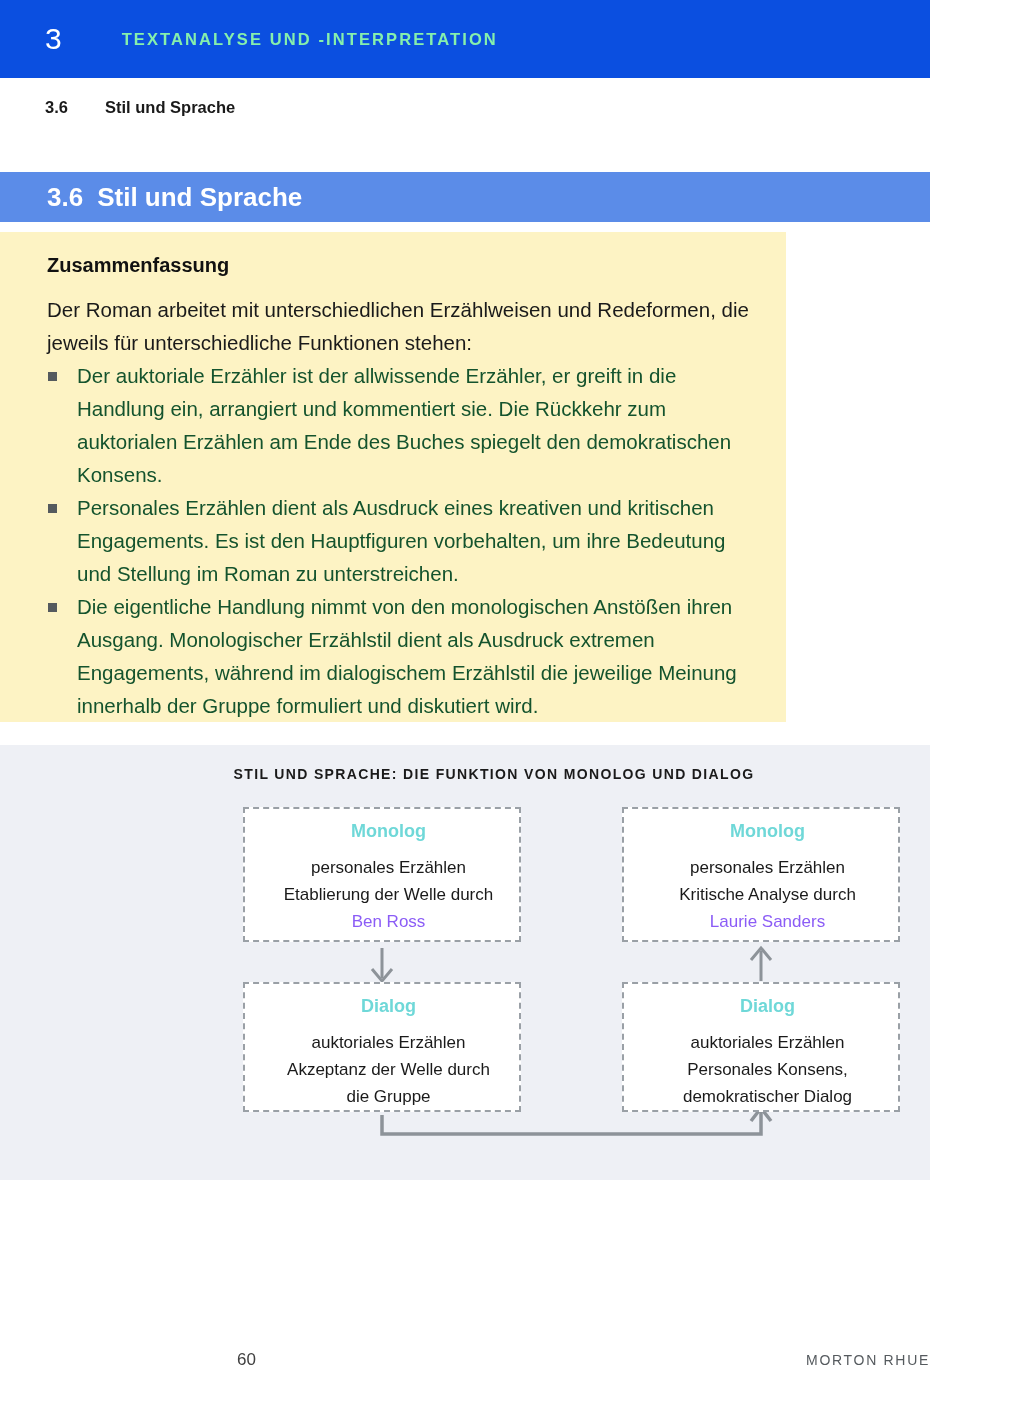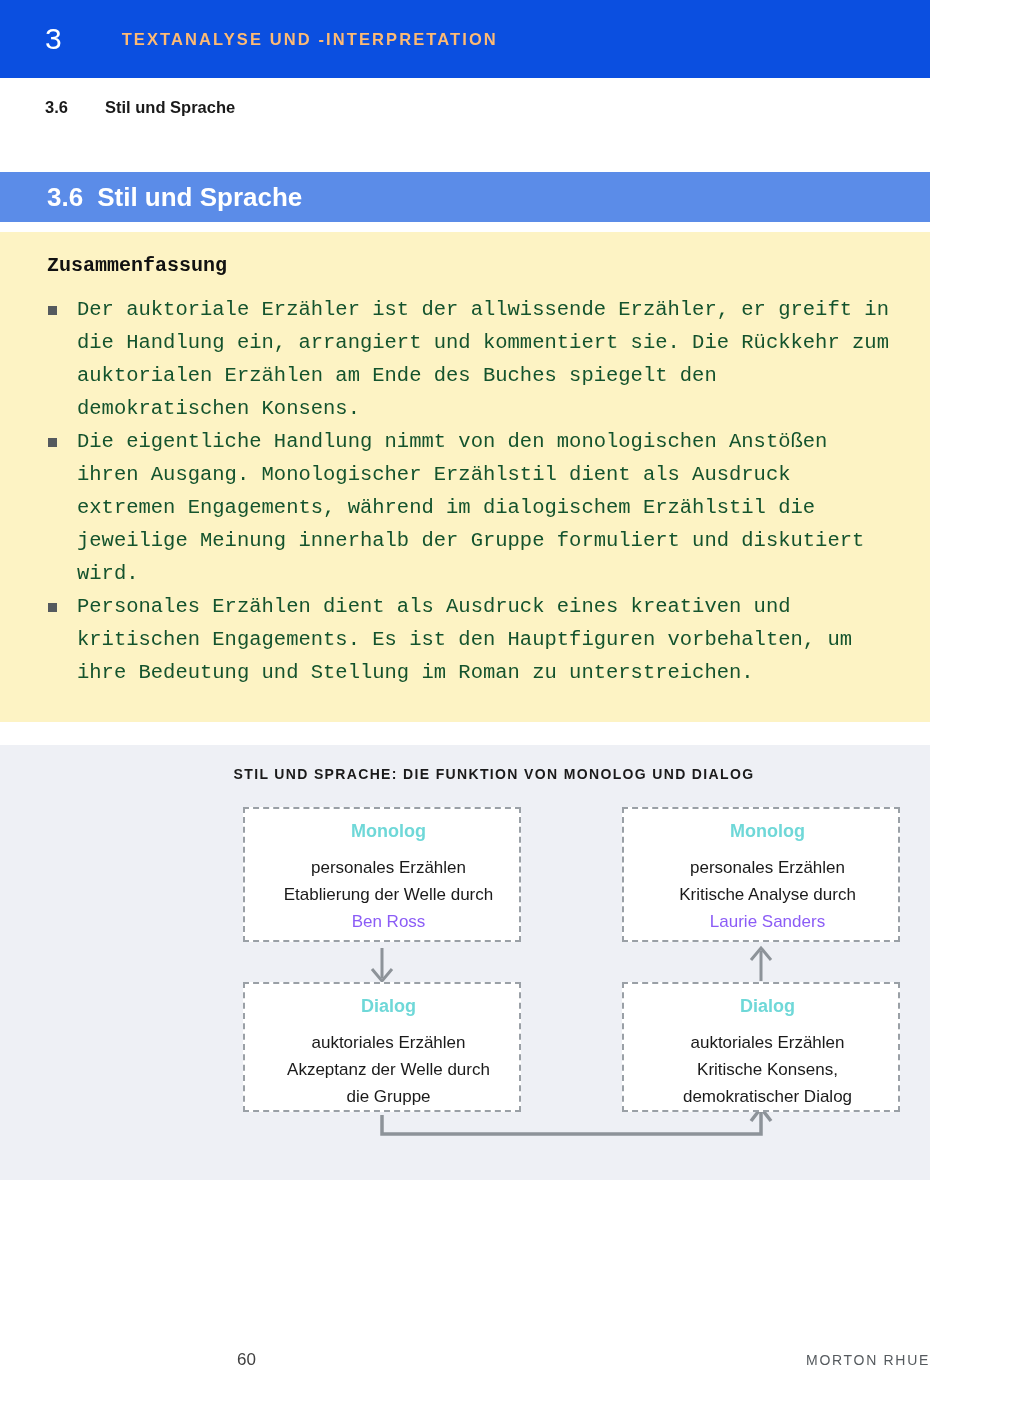--- a/index.html
+++ b/index.html
@@ -29,21 +29,21 @@
     align-items: center;
   }
   .chapter-number {
     color: #ffffff;
     font-size: 30px;
     font-weight: 400;
     margin-left: 45px;
     line-height: 1;
   }
   .chapter-title {
-    color: #fdba74;
+    color: #86efac;
     font-size: 16.5px;
     font-weight: 600;
     letter-spacing: 2.1px;
     margin-left: 60px;
     white-space: nowrap;
   }
 
   
   .running-head {
     position: absolute;
@@ -80,26 +80,25 @@
     font-size: 26px;
     font-weight: 700;
     margin-left: 14px;
   }
 
   
   .summary-box {
     position: absolute;
     left: 0;
     top: 232px;
-    width: 930px;
+    width: 786px;
     height: 490px;
     background: #fdf3c4;
     box-sizing: border-box;
     padding: 22px 30px 0 47px;
-    font-family: Liberation Mono, monospace;
   }
   .summary-title {
     font-size: 20px;
     font-weight: 700;
     color: #111111;
     margin: 0 0 16px 0;
   }
   .summary-intro {
     font-size: 20.5px;
     line-height: 33px;
@@ -211,32 +210,33 @@
   <span>Stil und Sprache</span>
 </div>
 
 <div class="section-bar">
   <span class="section-num">3.6</span>
   <span class="section-name">Stil und Sprache</span>
 </div>
 
 <div class="summary-box">
   <div class="summary-title">Zusammenfassung</div>
+  <p class="summary-intro">Der Roman arbeitet mit unterschiedlichen Erzählweisen und Redeformen, die jeweils für unterschiedliche Funktionen stehen:</p>
   <ul class="summary-list">
     <li>
       <span class="sq-bullet"></span>
       <span>Der auktoriale Erzähler ist der allwissende Erzähler, er greift in die Handlung ein, arrangiert und kommentiert sie. Die Rückkehr zum auktorialen Erzählen am Ende des Buches spiegelt den demokratischen Konsens.</span>
     </li>
     <li>
       <span class="sq-bullet"></span>
-      <span>Die eigentliche Handlung nimmt von den monologischen Anstößen ihren Ausgang. Monologischer Erzählstil dient als Ausdruck extremen Engagements, während im dialogischem Erzählstil die jeweilige Meinung innerhalb der Gruppe formuliert und diskutiert wird.</span>
+      <span>Personales Erzählen dient als Ausdruck eines kreativen und kritischen Engagements. Es ist den Hauptfiguren vorbehalten, um ihre Bedeutung und Stellung im Roman zu unterstreichen.</span>
     </li>
     <li>
       <span class="sq-bullet"></span>
-      <span>Personales Erzählen dient als Ausdruck eines kreativen und kritischen Engagements. Es ist den Hauptfiguren vorbehalten, um ihre Bedeutung und Stellung im Roman zu unterstreichen.</span>
+      <span>Die eigentliche Handlung nimmt von den monologischen Anstößen ihren Ausgang. Monologischer Erzählstil dient als Ausdruck extremen Engagements, während im dialogischem Erzählstil die jeweilige Meinung innerhalb der Gruppe formuliert und diskutiert wird.</span>
     </li>
   </ul>
 </div>
 
 <div class="diagram-panel"></div>
 
 <div class="diagram-title" style="position:absolute; left:0; top:766px; width:988px; text-align:center;">STIL UND SPRACHE: DIE FUNKTION VON MONOLOG UND DIALOG</div>
 
 <svg class="connector" style="left:0; top:745px; width:930px; height:435px;" viewBox="0 0 930 435">
 
@@ -273,18 +273,18 @@
 <div class="dbox" id="box-bl">
   <div class="dbox-head">Dialog</div>
   <div class="dbox-line">auktoriales Erzählen</div>
   <div class="dbox-line">Akzeptanz der Welle durch</div>
   <div class="dbox-line">die Gruppe</div>
 </div>
 
 <div class="dbox" id="box-br">
   <div class="dbox-head">Dialog</div>
   <div class="dbox-line">auktoriales Erzählen</div>
-  <div class="dbox-line">Kritische Konsens,</div>
+  <div class="dbox-line">Personales Konsens,</div>
   <div class="dbox-line">demokratischer Dialog</div>
 </div>
 
 <div class="footer-page">60</div>
 <div class="footer-author">MORTON RHUE</div>
 
 </body></html>

